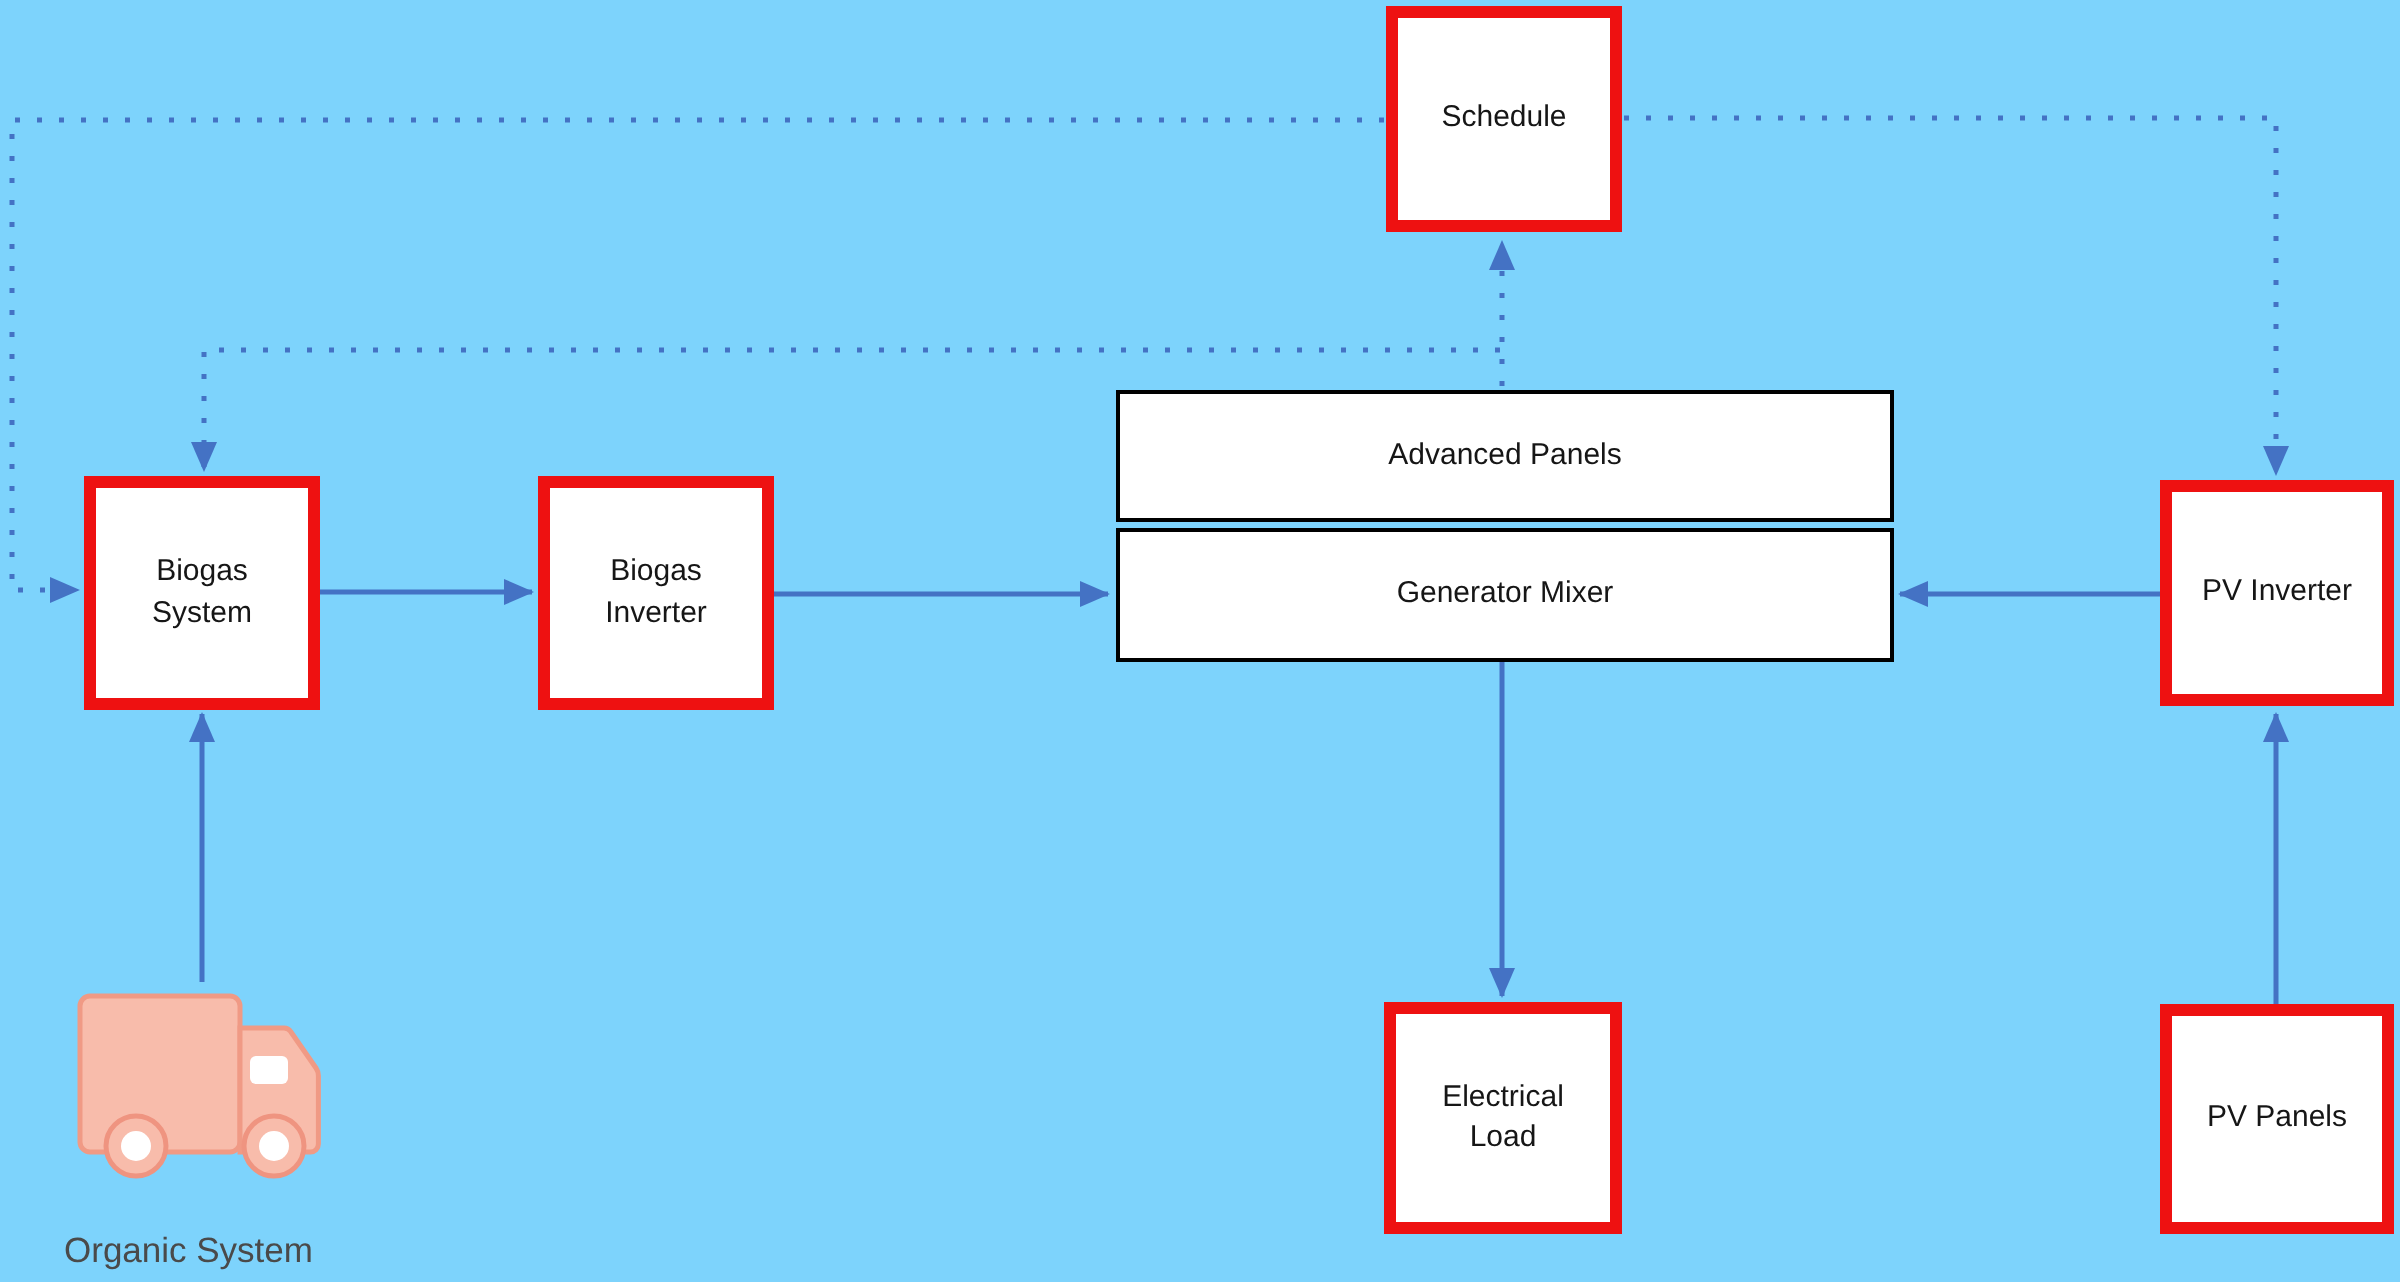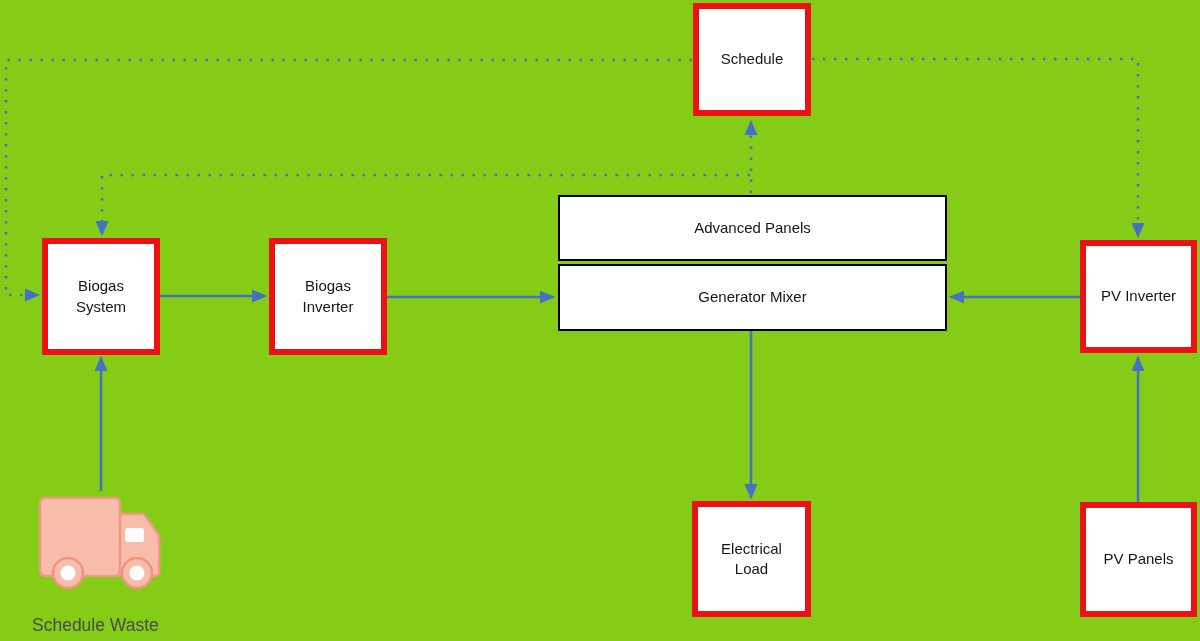--- a/index.html
+++ b/index.html
@@ -1,19 +1,19 @@
 <!DOCTYPE html>
 <html><head>
 <meta charset="utf-8">
 <style>
   html,body{margin:0;padding:0;background:#ffffff;}
   #canvas{
     position:relative;
     width:1200px;height:641px;
-    background:#84cc16;
+    background:#7dd3fc;
     font-family:"Liberation Sans", sans-serif;
     overflow:hidden;
   }
   #connectors{
     position:absolute;left:0;top:0;width:1200px;height:641px;
     z-index:1;
   }
   .node{
     position:absolute;
     z-index:2;
@@ -98,15 +98,15 @@
     <path d="M84,22 L106,22 a4,4 0 0 1 3.4,1.9 L122,42 a7,7 0 0 1 1.2,3.9 L123.2,80 a4,4 0 0 1 -4,4 L84,84 Z" fill="#f8bcab" stroke="#f09a85" stroke-width="2.5"></path>
 
     <rect x="89" y="36" width="19" height="14" rx="3" fill="#ffffff"></rect>
 
     <circle cx="32" cy="81" r="15" fill="#f8bcab" stroke="#ef9480" stroke-width="2.5"></circle>
     <circle cx="32" cy="81" r="7.5" fill="#ffffff"></circle>
     <circle cx="101" cy="81" r="15" fill="#f8bcab" stroke="#ef9480" stroke-width="2.5"></circle>
     <circle cx="101" cy="81" r="7.5" fill="#ffffff"></circle>
   </svg>
 
-  <div class="caption" style="left:32px;top:615px">Schedule Waste</div>
+  <div class="caption" style="left:32px;top:615px">Organic System</div>
 
 </div>
 
 </body></html>

